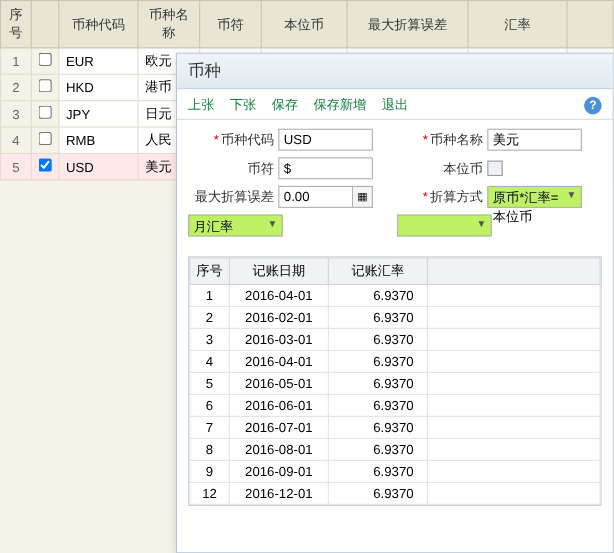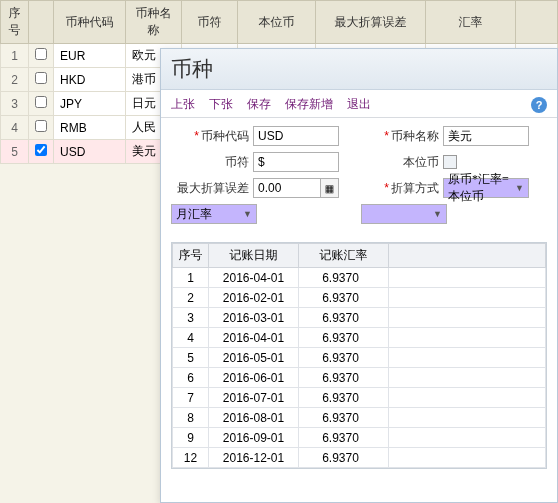--- a/index.html
+++ b/index.html
@@ -8,42 +8,42 @@
 .grid table { border-collapse: collapse; width: 100%; }
 .grid th { background: #e8e5d5; border: 1px solid #c8c4b0; padding: 4px 6px; font-weight: normal; color: #333; text-align: center; height: 24px; }
 .grid td { background: #fff; border: 1px solid #e0ddd0; padding: 3px 6px; text-align: left; height: 21px; }
 .grid td.num { text-align: center; color: #666; background: #f5f3e8; }
 .grid td.chk { text-align: center; background: #f5f3e8; }
 .grid td.right { text-align: right; }
 .grid tr.sel td { background: #ffe8ea; }
 .grid tr.sel td.num, .grid tr.sel td.chk { background: #ffe8ea; }
 .grid input[type=checkbox] { width: 12px; height: 12px; }
 .dlg { position: absolute; left: 160px; top: 48px; width: 398px; height: 455px; background: #fff; border: 1px solid #b8c8d8; box-shadow: 0 2px 8px rgba(0,0,0,0.15); }
-.dlg-title { background: linear-gradient(#f0f4f8,#e0e8f0); border-bottom: 1px solid #c8d4e0; padding: 6px 10px; font-size: 21px; color: #333; }
+.dlg-title { background: linear-gradient(#f0f4f8,#e0e8f0); border-bottom: 1px solid #c8d4e0; padding: 6px 10px; font-size: 15px; color: #333; }
 .dlg-toolbar { padding: 6px 10px 4px; border-bottom: 1px solid #d8dbe0; display: flex; gap: 14px; align-items: center; }
-.dlg-toolbar span.btn { color: #701a75; cursor: pointer; }
+.dlg-toolbar span.btn { color: #15803d; cursor: pointer; }
 .dlg-toolbar .spacer { flex: 1; }
 .help-icon { width: 16px; height: 16px; border-radius: 50%; background: #4a90d9; color: #fff; display: inline-flex; align-items: center; justify-content: center; font-size: 11px; font-weight: bold; }
 .form { padding: 8px 10px; }
 .form-row { display: flex; margin-bottom: 6px; align-items: center; }
 .form-cell { display: flex; align-items: center; }
 .form-cell.left { width: 190px; }
 .form-cell.right { flex: 1; }
 .lbl { width: 82px; text-align: right; padding-right: 4px; color: #333; }
 .req::before { content: "*"; color: #d00; margin-right: 2px; }
 .inp { border: 1px solid #b0b0b0; padding: 2px 4px; font-size: 12px; height: 20px; width: 86px; }
-.inp.combo { display: inline-flex; align-items: center; justify-content: space-between; background: #c4b5fd; font-family: Liberation Serif, serif; }
+.inp.combo { display: inline-flex; align-items: flex-start; justify-content: space-between; background: #bef264; }
 .inp.combo .tri { font-size: 9px; color: #555; }
 .cal-icn { border: 1px solid #b0b0b0; border-left: none; width: 18px; height: 20px; display: inline-flex; align-items: center; justify-content: center; background: #f4f4f4; font-size: 10px; }
 .chk-sm { width: 14px; height: 14px; border: 1px solid #999; display: inline-block; background: #eef2f6; }
 .sub-grid { margin: 4px 10px 0; border: 1px solid #c8d0d8; }
 .sub-grid table { width: 100%; border-collapse: collapse; }
 .sub-grid th { background: #f0f2f5; border: 1px solid #d0d4da; padding: 3px; font-weight: normal; text-align: center; font-size: 12px; }
 .sub-grid td { border: 1px solid #e0e3e8; padding: 2px 6px; text-align: center; font-size: 12px; height: 20px; }
-.sub-grid td.r { text-align: center; padding-right: 12px; }
+.sub-grid td.r { text-align: right; padding-right: 12px; }
 </style>
 </head>
 <body>
 
 <div class="grid">
 <table>
 <thead>
         <tr>
 <th style="width:28px">序号</th>
 <th style="width:24px"></th>

